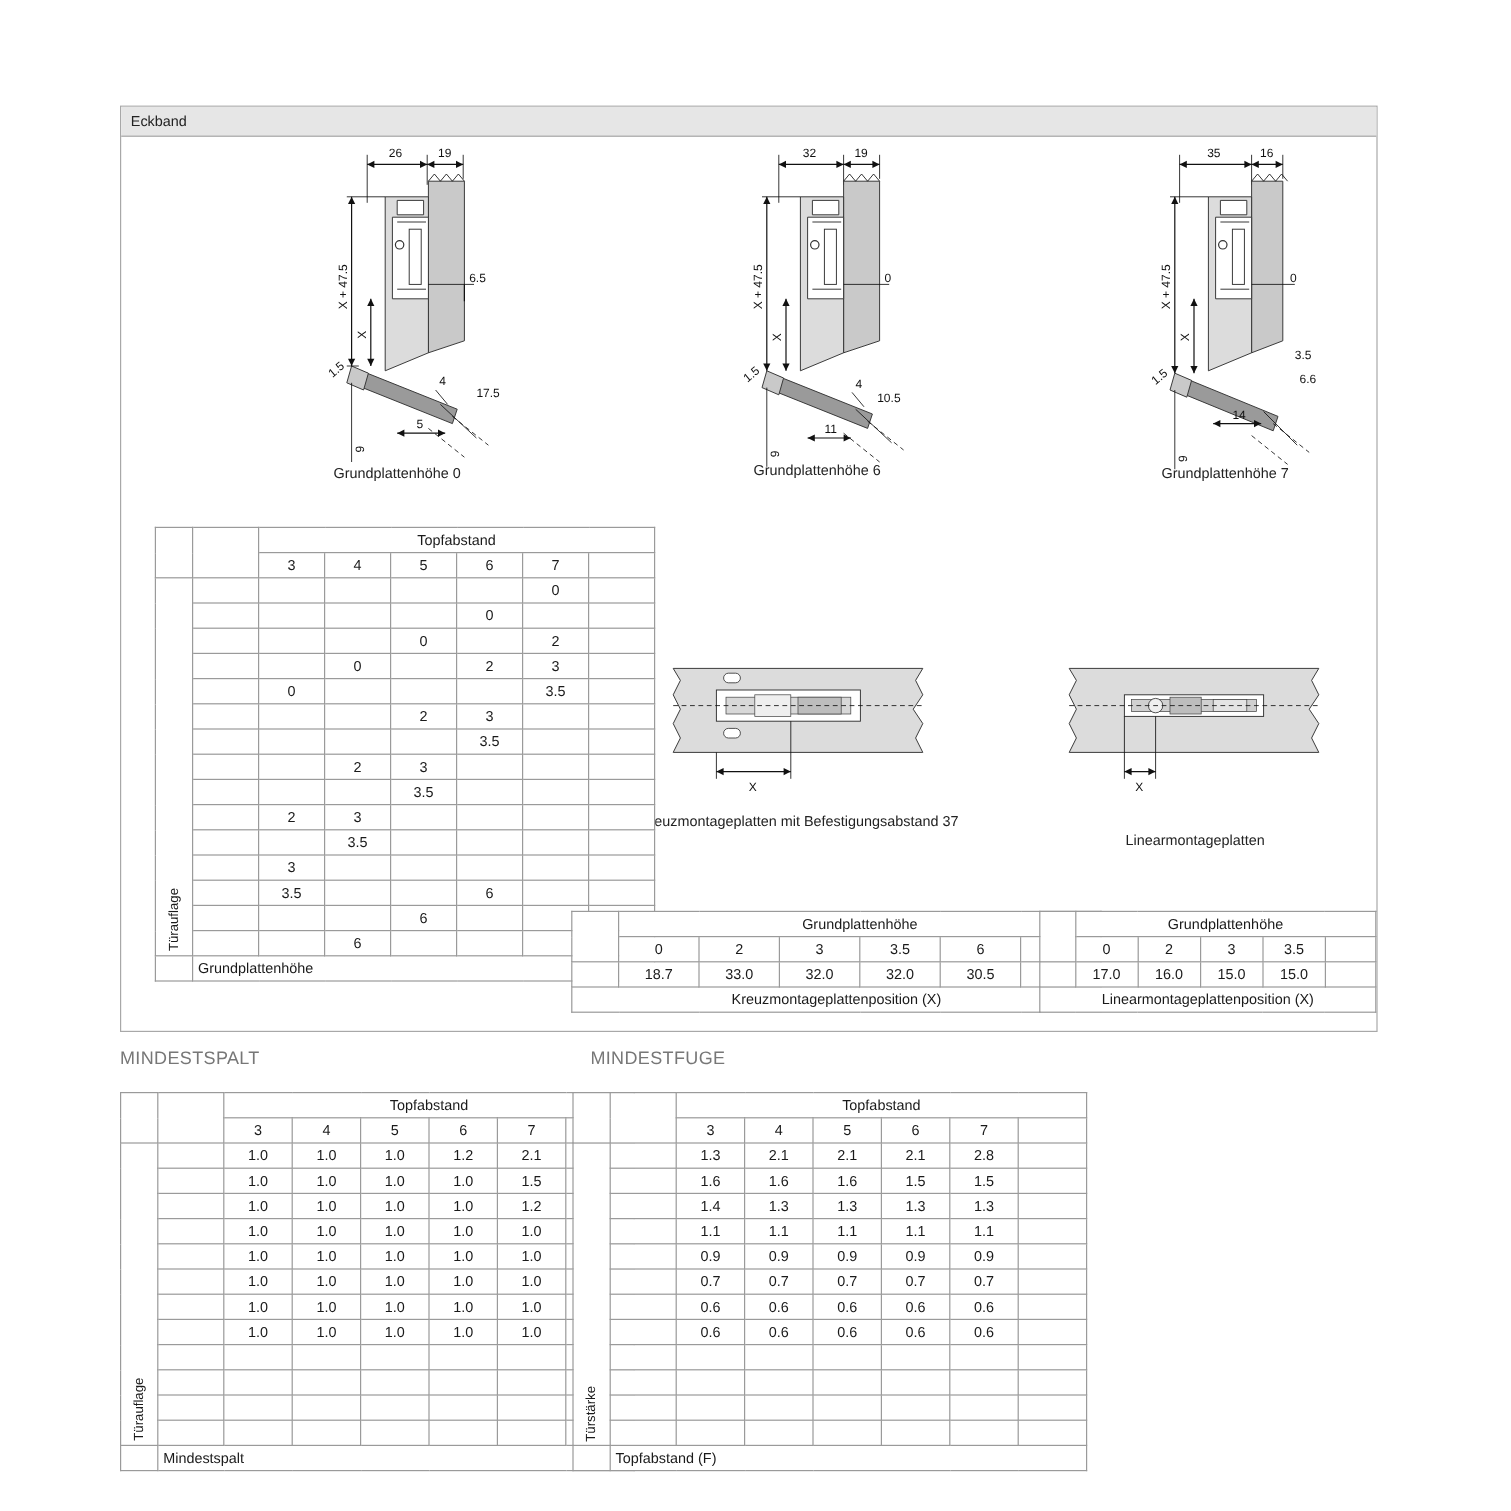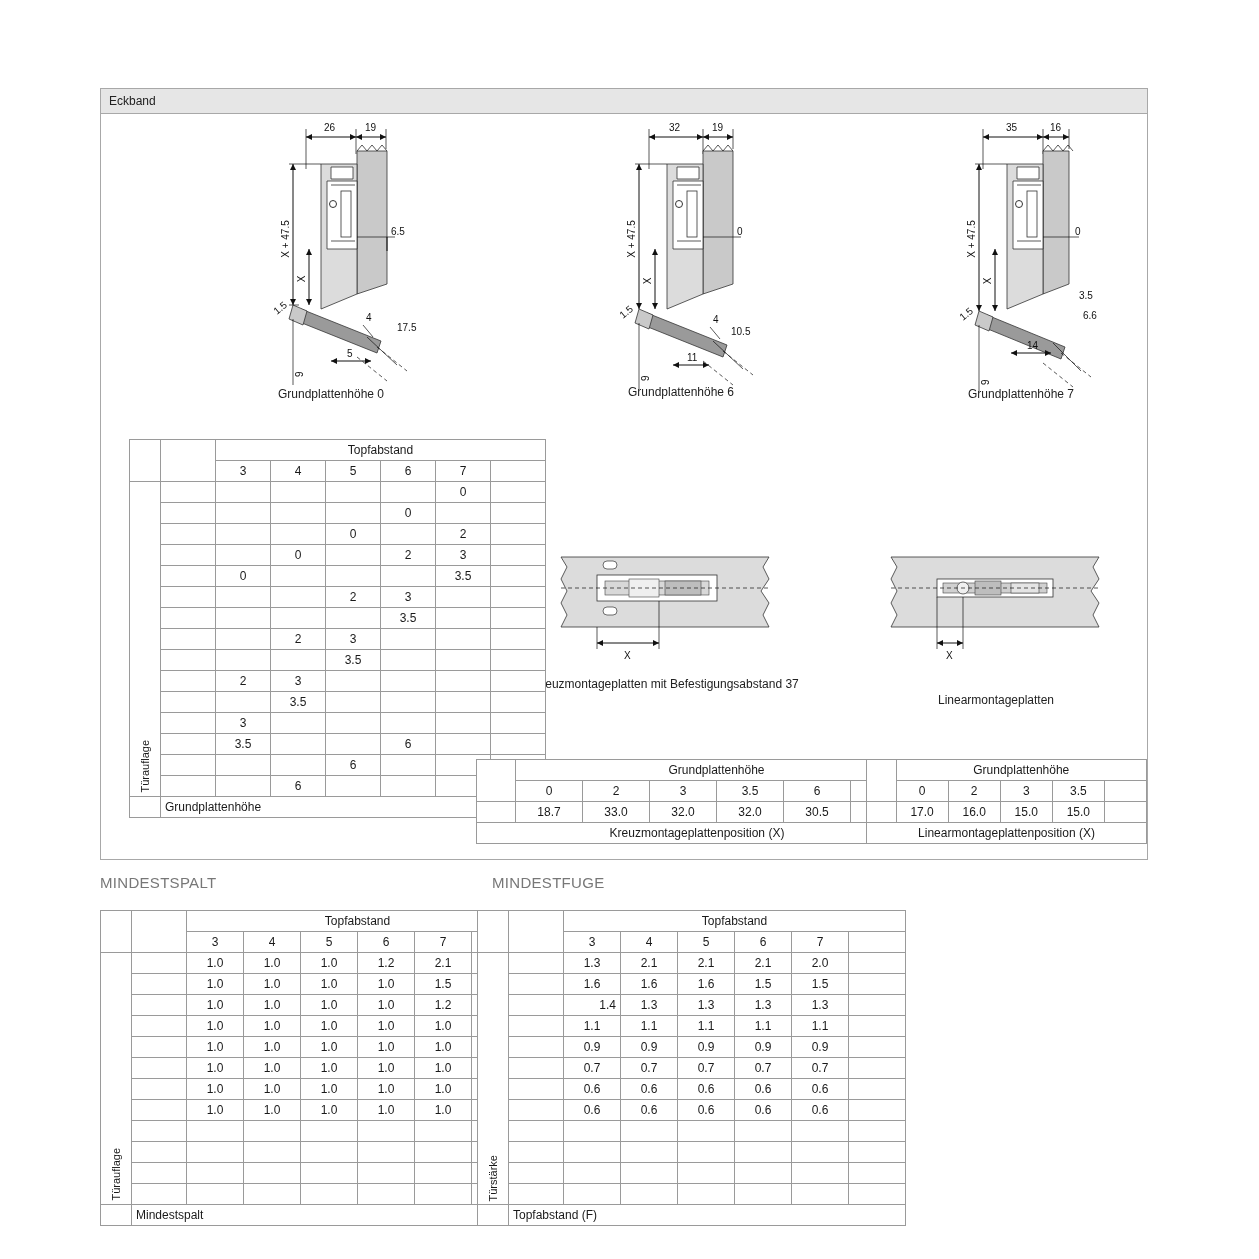--- a/index.html
+++ b/index.html
@@ -683,35 +683,35 @@
           <td class="subhdr" style="width: 48px;">7</td>
           <td class="subhdr" style="width: 48px;"></td>
         </tr>
         <tr>
           <td class="vert" rowspan="12" style="width: 22px; vertical-align: bottom;"><span class="vtxt">Türstärke</span></td>
           <td class="green" style="width: 46px;">24.0</td>
           <td style="width: 48px;">1.3</td>
           <td style="width: 48px;">2.1</td>
           <td style="width: 48px;">2.1</td>
           <td style="width: 48px;">2.1</td>
-          <td style="width: 48px;">2.0</td>
+          <td style="width: 48px;">2.8</td>
           <td style="width: 48px;"></td>
         </tr>
         <tr>
           <td class="green" style="width: 46px;">22.0</td>
           <td style="width: 48px;">1.6</td>
           <td style="width: 48px;">1.6</td>
           <td style="width: 48px;">1.6</td>
           <td style="width: 48px;">1.5</td>
           <td style="width: 48px;">1.5</td>
           <td style="width: 48px;"></td>
         </tr>
         <tr>
           <td class="green" style="width: 46px;">21.0</td>
-          <td style="width: 48px; text-align: right;">1.4</td>
+          <td style="width: 48px;">1.4</td>
           <td style="width: 48px;">1.3</td>
           <td style="width: 48px;">1.3</td>
           <td style="width: 48px;">1.3</td>
           <td style="width: 48px;">1.3</td>
           <td style="width: 48px;"></td>
         </tr>
         <tr>
           <td class="green" style="width: 46px;">20.0</td>
           <td style="width: 48px;">1.1</td>
           <td style="width: 48px;">1.1</td>

